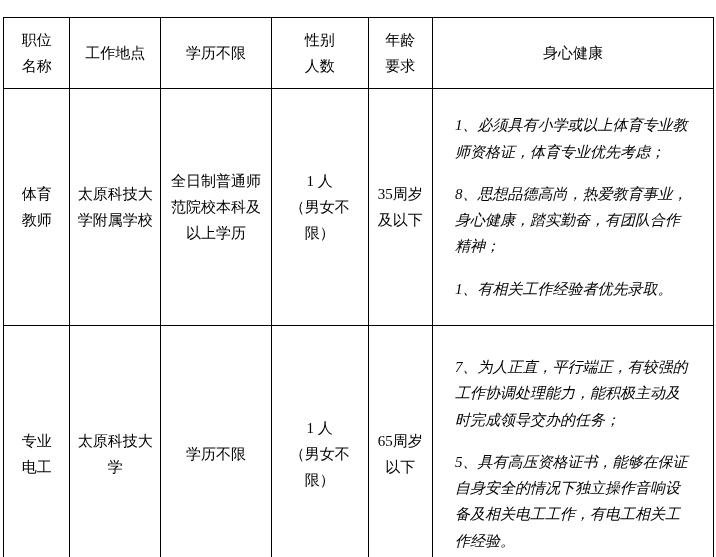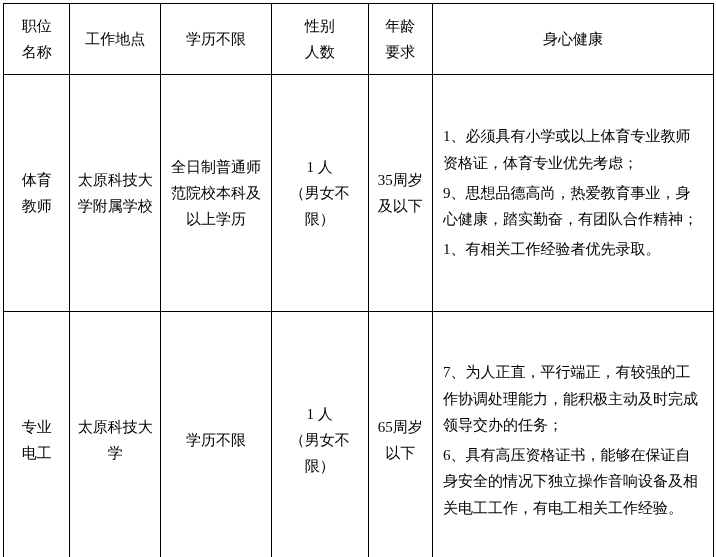--- a/index.html
+++ b/index.html
@@ -11,21 +11,21 @@
     width: 716px;
     height: 557px;
     font-family: "Liberation Serif", "DejaVu Serif", serif;
     color: #000000;
     overflow: hidden;
   }
   .sheet {
     width: 716px;
     height: 399px;
     box-sizing: border-box;
-    padding: 3px 2px 2px 3px;
+    padding: 17px 2px 2px 3px;
   }
   table.job-table {
     border-collapse: collapse;
     width: 711px;
     table-layout: fixed;
   }
   table.job-table td, table.job-table th {
     border: 1px solid #000000;
     vertical-align: middle;
     padding: 4px 6px;
@@ -50,22 +50,23 @@
   td.center {
     text-align: center;
   }
   td.other {
     text-align: left;
     line-height: 1.95;
     padding: 8px 8px 8px 10px;
     font-size: 15px;
   }
   td.other p {
-    margin: 4px;
+    margin: 16px;
     text-indent: 0;
+    font-style: italic;
   }
   .rowA td { height: 228px; }
   .rowB td { height: 248px; }
 </style>
 </head>
 <body>
 
 <div class="sheet">
   <table class="job-table">
     <colgroup>
@@ -102,37 +103,37 @@
         </td>
         <td class="center">太原科技大学附属学校</td>
         <td class="center">全日制普通师范院校本科及以上学历</td>
         <td class="center">
           <div>1 人</div>
           <div>（男女不限）</div>
         </td>
         <td class="center">35周岁及以下</td>
         <td class="other">
           <p>1、必须具有小学或以上体育专业教师资格证，体育专业优先考虑；</p>
-          <p>9、思想品德高尚，热爱教育事业，身心健康，踏实勤奋，有团队合作精神；</p>
+          <p>8、思想品德高尚，热爱教育事业，身心健康，踏实勤奋，有团队合作精神；</p>
           <p>1、有相关工作经验者优先录取。</p>
         </td>
       </tr>
 
       <tr class="rowB">
         <td class="center">
           <div>专业</div>
           <div>电工</div>
         </td>
         <td class="center">太原科技大学</td>
         <td class="center">学历不限</td>
         <td class="center">
           <div>1 人</div>
           <div>（男女不限）</div>
         </td>
         <td class="center">65周岁以下</td>
         <td class="other">
           <p>7、为人正直，平行端正，有较强的工作协调处理能力，能积极主动及时完成领导交办的任务；</p>
-          <p>6、具有高压资格证书，能够在保证自身安全的情况下独立操作音响设备及相关电工工作，有电工相关工作经验。</p>
+          <p>5、具有高压资格证书，能够在保证自身安全的情况下独立操作音响设备及相关电工工作，有电工相关工作经验。</p>
         </td>
       </tr>
     </tbody>
   </table>
 </div>
 
 </body></html>

